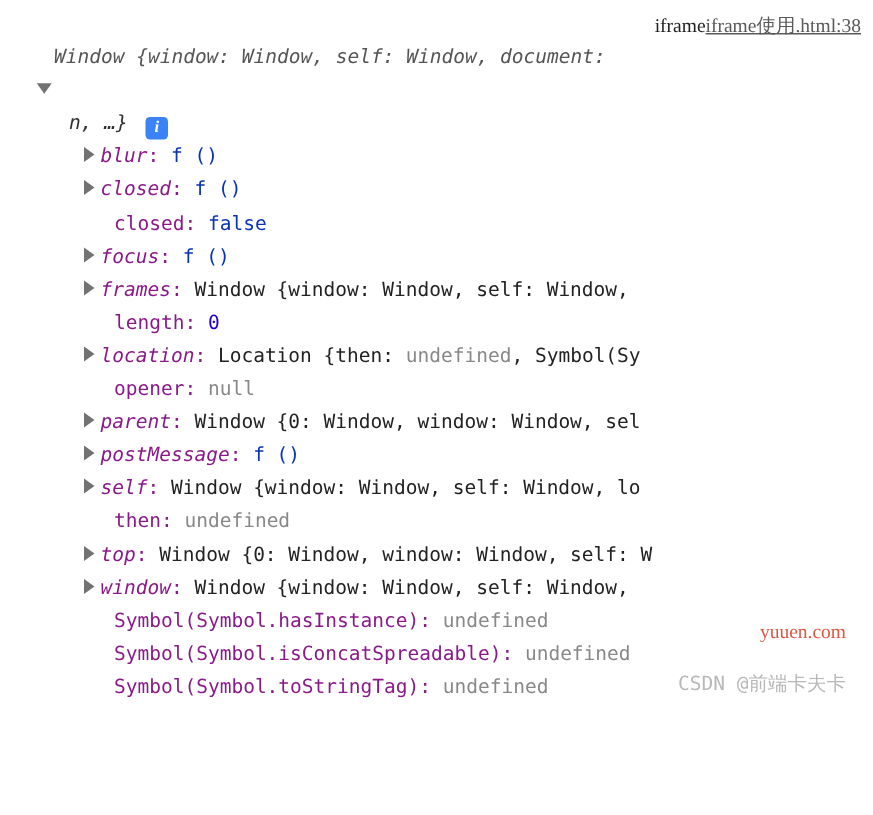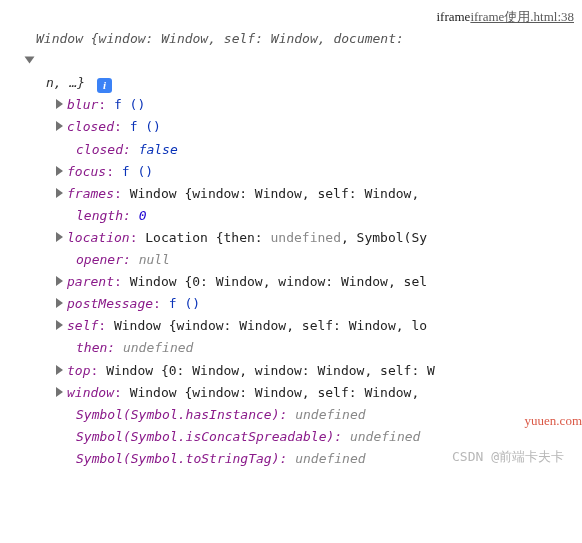--- a/index.html
+++ b/index.html
@@ -30,23 +30,23 @@
   .tri { display:inline-block; width:0;height:0;border-top:5px solid transparent;border-bottom:5px solid transparent;border-left:7px solid #727272; margin-right:4px; vertical-align:0px;}
   .tri.dn { transform: rotate(90deg); border-left-color:#727272;}
   .info {
     display:inline-block;width:15px;height:15px;border-radius:3px;
     background:#3b82f6;color:#fff;font-family:Georgia,serif;
     font-style:italic;font-weight:bold;font-size:11px;text-align:center;
     line-height:15px;vertical-align:-2px;margin-left:4px;
   }
   .ind1 { padding-left: 28px; }
   .ind2 { padding-left: 48px; }
-  .ind3 { padding-left: 68px; font-style: italic; }
+  .ind3 { padding-left: 68px; }
   .watermark2 { position:absolute; right:18px; bottom:8px; color:#b8b8b8; font-size:13px;margin-top:44px;}
-  .watermark3 { position:absolute; right:0; bottom:44px; color:#d43a24; font-family:Georgia,serif; font-size:13px; opacity:0.85;}
+  .watermark3 { position:absolute; right:18px; bottom:44px; color:#d43a24; font-family:Georgia,serif; font-size:13px; opacity:0.85;}
 </style>
 </head>
 <body>
 
 <div class="row toprow">
   <span>iframe</span>
   <span class="src">iframe使用.html:38</span>
 </div>
 
 <div class="row ind1 italic">Window {window: Window, self: Window, document:</div>

